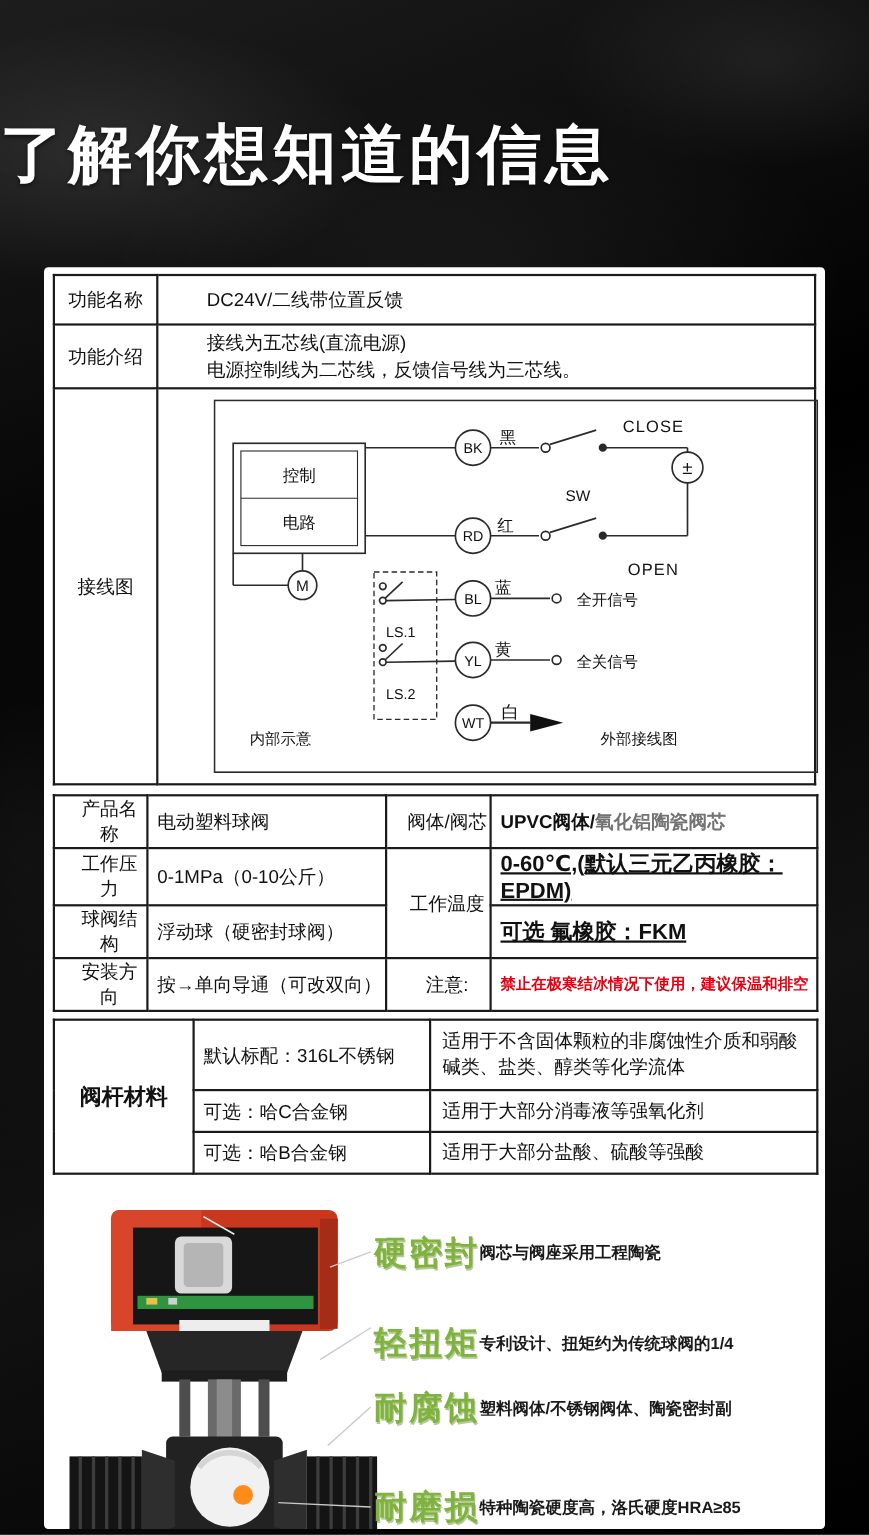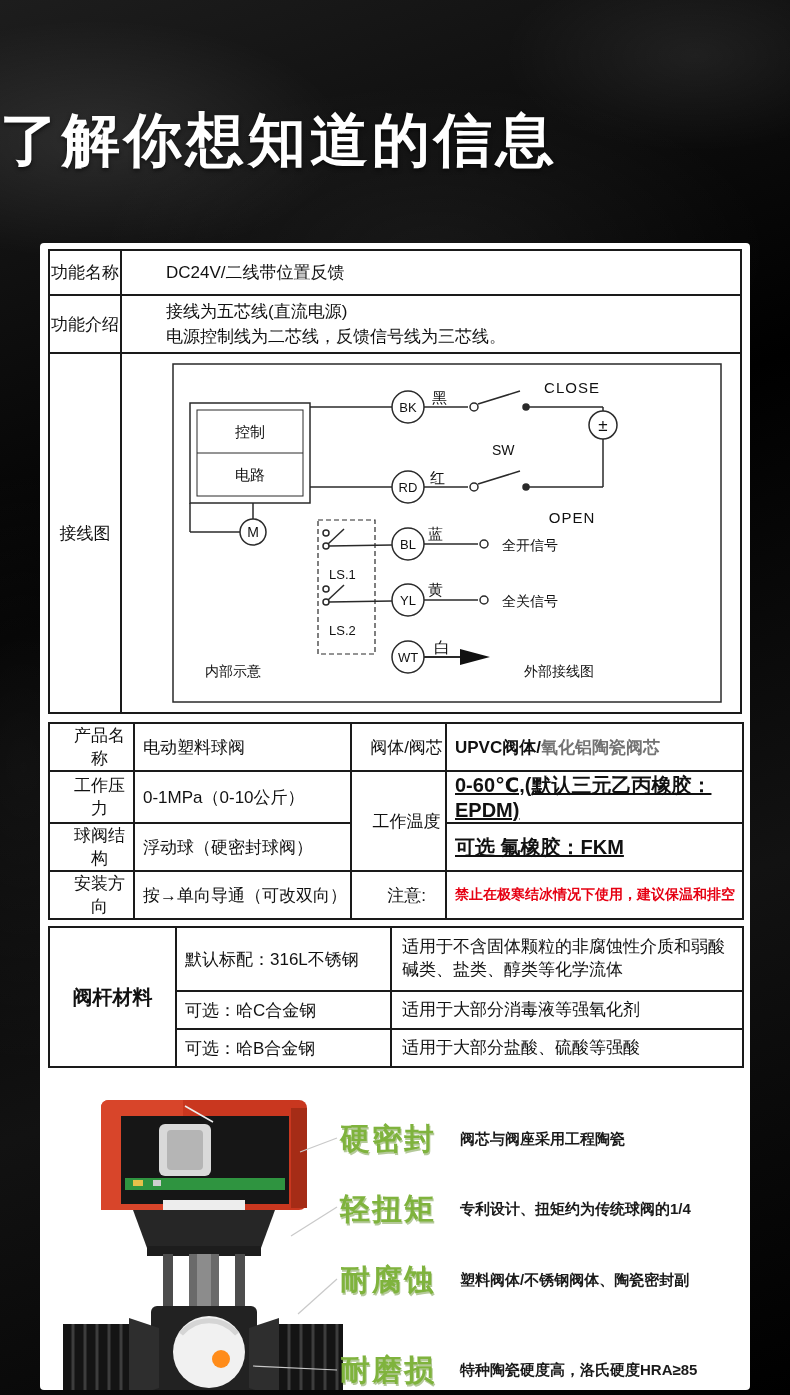--- a/index.html
+++ b/index.html
@@ -28,21 +28,21 @@
   .card {
     position: absolute; top: 243px; left: 40px;
     width: 710px; height: 1147px;
     background: #ffffff; border-radius: 4px;
     padding: 6px 8px; overflow: hidden;
   }
   table { border-collapse: collapse; width: 694px; table-layout: fixed; }
   td { border: 2px solid #1a1a1a; font-size: 17px; color: #111; vertical-align: middle; }
   .lbl { text-align: center; }
 
-  .info-table .col-lbl { width: 72px; }
+  .info-table .col-lbl { width: 94px; }
   .info-table .val { padding-left: 44px; }
   .row-fn { height: 45px; }
   .row-intro { height: 58px; }
   .row-intro .val div { line-height: 1.5; }
   .diagram-cell { height: 360px; padding: 9px 0 0 50px; vertical-align: top; }
 
   .spec-table { margin-top: 8px; }
   .spec-table td { height: 30px; padding-left: 16px; }
   .spec-table .val { padding-left: 8px; }
   .bold { font-weight: bold; }
@@ -53,27 +53,27 @@
   .stem-table { margin-top: 6px; }
   .stem-lbl { font-size: 20px; font-weight: bold; text-align: center; }
   .stem-mat { padding-left: 8px; }
   .stem-use { padding: 4px 10px; line-height: 1.35; }
   .stem-r1 td { height: 64px; }
   .stem-r2 td, .stem-r3 td { height: 38px; }
 
   .features { position: relative; height: 378px; margin-top: 6px; }
   .valve-svg { position: absolute; left: 15px; top: 22px; }
   .connectors { position: absolute; left: 0; top: 0; }
-  .feature { position: absolute; left: 292px; display: flex; align-items: center; gap: 24px; white-space: nowrap; }
+  .feature { position: absolute; left: 292px; display: flex; align-items: center; gap: 0; white-space: nowrap; }
   .ftitle {
     font-size: 30px; font-weight: 900; color: #7fb33d; letter-spacing: 2px;
     text-shadow: 1px 2px 0 rgba(88,135,28,0.45);
   }
   .fdesc { font-size: 15px; font-weight: bold; color: #1a1a1a; }
-  .f1 { top: 45px; } .f2 { top: 115px; } .f3 { top: 186px; } .f4 { top: 276px; }
+  .f1 { top: 45px; } .f2 { top: 127px; } .f3 { top: 186px; } .f4 { top: 276px; }
 
   svg text { fill: #111; font-family: "Liberation Sans", "DejaVu Sans", sans-serif; }
 </style>
 </head>
 <body>
 
 <div class="bg-texture"></div>
 
 <h1 class="page-title">了解你想知道的信息</h1>
 

